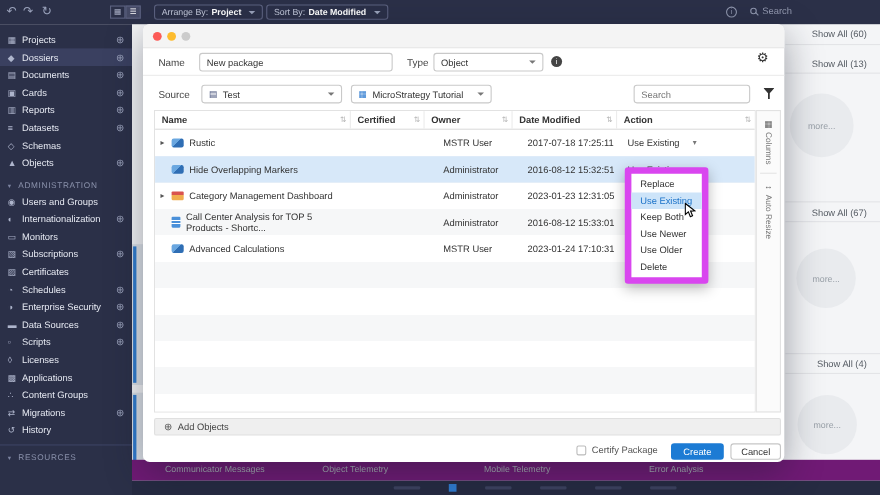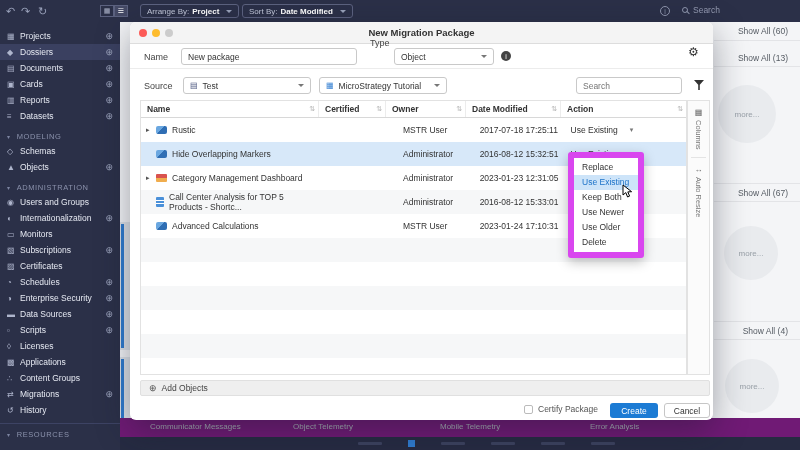--- a/index.html
+++ b/index.html
@@ -175,24 +175,20 @@
     <div class="sb-item">
       <span class="ic">▥</span>
       <span class="lbl">Reports</span>
       <span class="plus">⊕</span>
     </div>
     <div class="sb-item">
       <span class="ic">≡</span>
       <span class="lbl">Datasets</span>
       <span class="plus">⊕</span>
     </div>
-    <div class="sb-section">
-      <span class="chev">▾</span>
-      <span>MODELING</span>
-    </div>
     <div class="sb-item">
       <span class="ic">◇</span>
       <span class="lbl">Schemas</span>
     </div>
     <div class="sb-item">
       <span class="ic">▲</span>
       <span class="lbl">Objects</span>
       <span class="plus">⊕</span>
     </div>
     <div class="sb-section">
@@ -302,26 +298,25 @@
     <span class="fdash"></span>
   </div>
 
   <div class="modal">
     <div class="m-titlebar">
       <span class="lights">
         <span class="light" style="background:#fc5b57"></span>
         <span class="light" style="background:#fdbc2e"></span>
         <span class="light" style="background:#cccccc"></span>
       </span>
-      <span class="m-title">New Migration Package</span>
     </div>
 
     <span class="f-label" style="left:14px;top:30px">Name</span>
     <input class="txt" style="left: 51px; top: 26px; width: 176px; height: 17px;" value="New package">
-    <span class="f-label" style="left:240px;top:16px">Type</span>
+    <span class="f-label" style="left:240px;top:30px">Type</span>
     <div class="selectbox" style="left:264px;top:26px;width:100px">
       <span>Object</span>
       <span class="sel-caret"></span>
     </div>
     <span class="info-circle">i</span>
     <span class="gear">⚙</span>
     <div class="m-divider"></div>
 
     <span class="f-label" style="left:14px;top:59px">Source</span>
     <div class="selectbox" style="left:53px;top:55px;width:128px">

